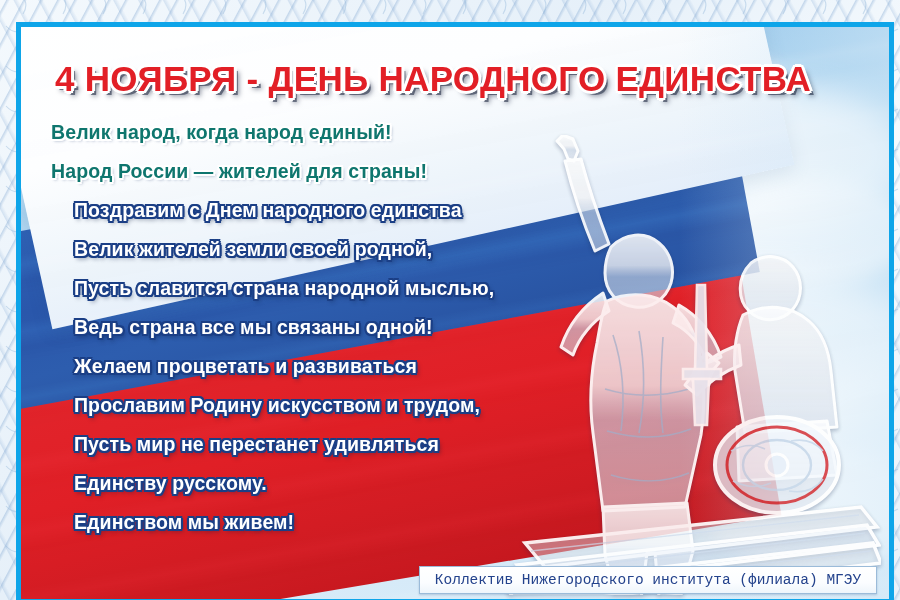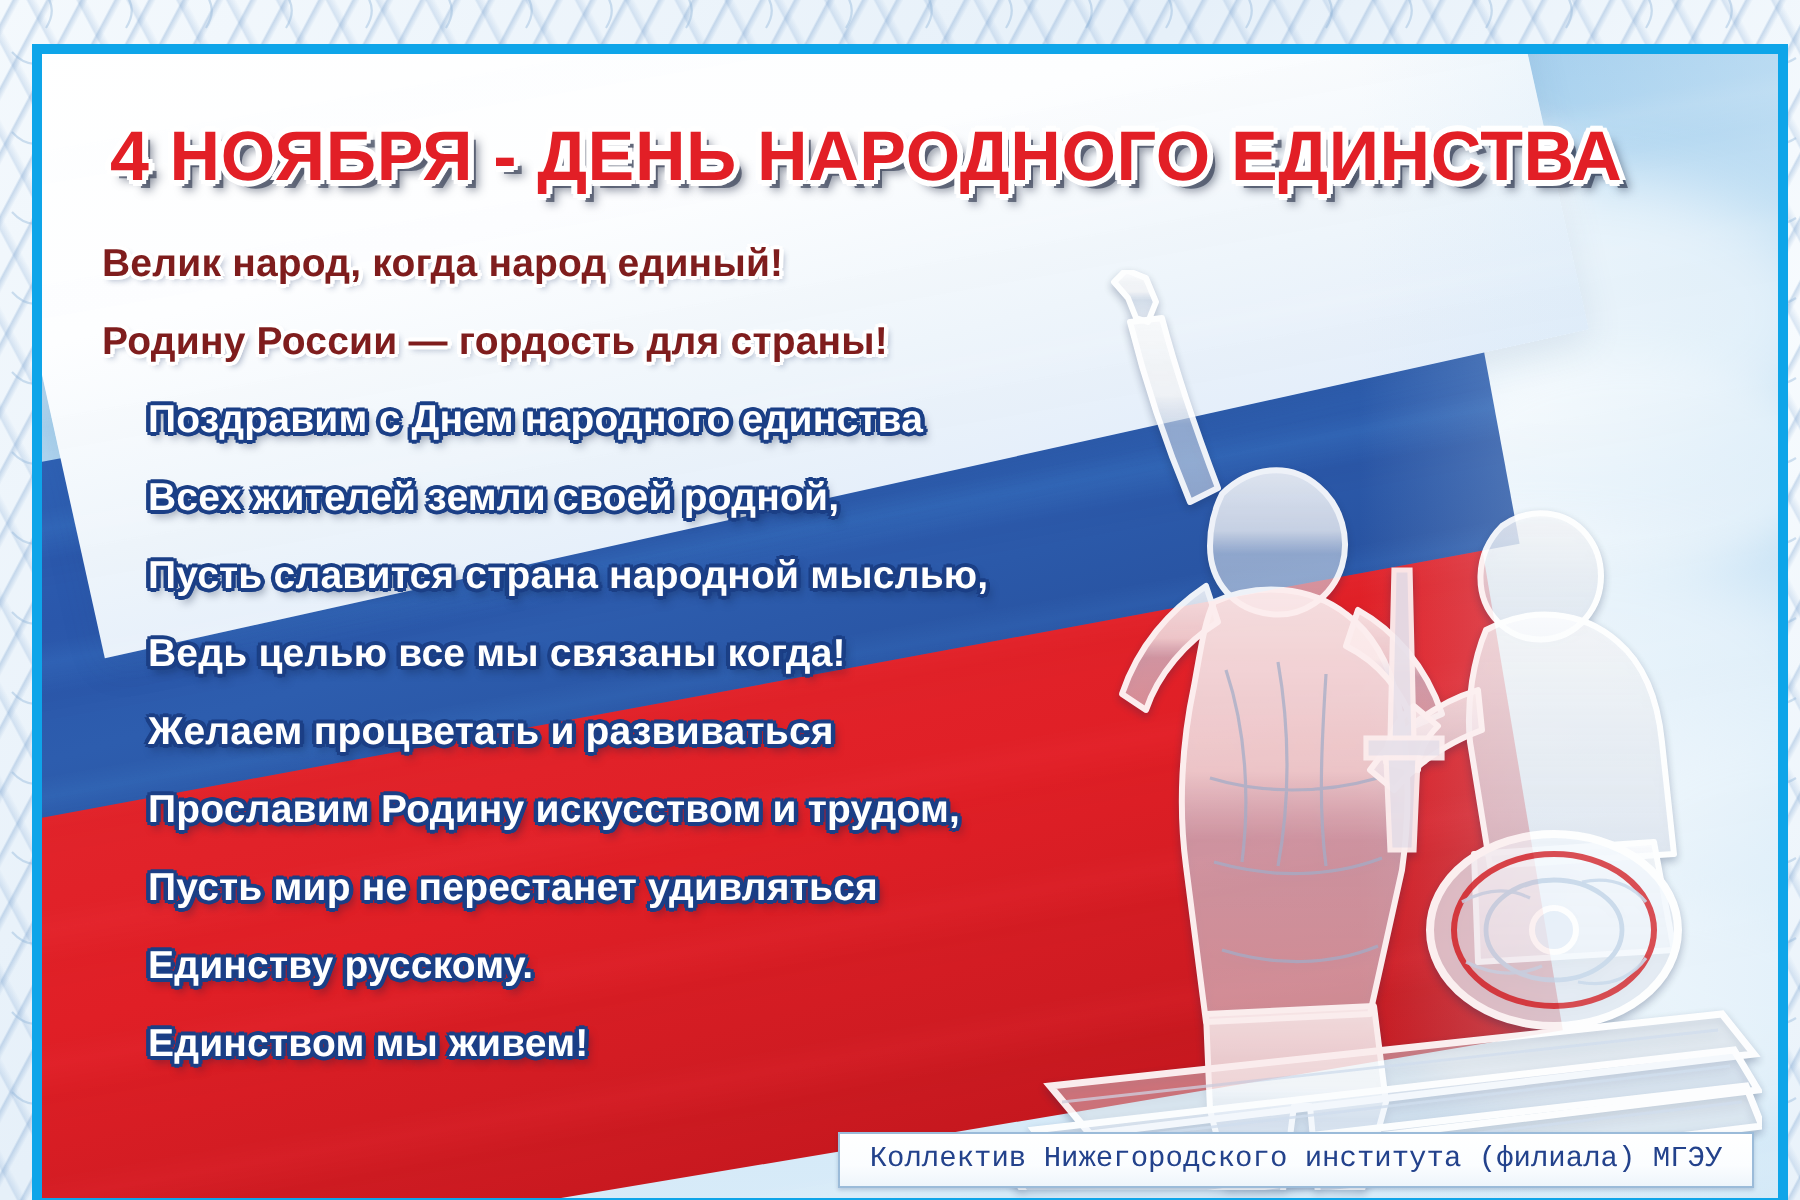--- a/index.html
+++ b/index.html
@@ -96,21 +96,21 @@
   }
 
   
   .poem{position:absolute;left:30px;top:86px;width:520px;z-index:7;}
   .pline{
     font-size:19.5px;font-weight:bold;line-height:1;
     height:39px;display:flex;align-items:center;white-space:nowrap;
     letter-spacing:.1px;
   }
   .pline.dark{
-    color:#7f1d1d;
+    color:#0f766e;
     text-shadow:
       -1.6px -1.6px 0 #fff, 1.6px -1.6px 0 #fff,
       -1.6px 1.6px 0 #fff, 1.6px 1.6px 0 #fff,
       -2.2px 0 0 #fff, 2.2px 0 0 #fff, 0 -2.2px 0 #fff, 0 2.2px 0 #fff,
       2px 2px 3px rgba(30,55,105,.45);
   }
   .pline.light{
     color:#ffffff;
     text-shadow:
       -1.6px -1.6px 0 #1b3f86, 1.6px -1.6px 0 #1b3f86,
@@ -255,25 +255,25 @@
         <g stroke="#cfdcec" stroke-width="1.4" fill="none" opacity="0.8">
           <path d="M70 416 L398 380 M64 438 L404 398 M52 458 L410 416"></path>
         </g>
       </svg>
     </div>
 
     <div class="title">4 НОЯБРЯ - ДЕНЬ НАРОДНОГО ЕДИНСТВА</div>
 
     <div class="poem">
       <div class="pline dark">Велик народ, когда народ единый!</div>
-      <div class="pline dark">Родину России — гордость для страны!</div>
+      <div class="pline dark">Народ России — жителей для страны!</div>
       <div class="pline light">Поздравим с Днем народного единства</div>
-      <div class="pline light">Всех жителей земли своей родной,</div>
+      <div class="pline light">Велик жителей земли своей родной,</div>
       <div class="pline light">Пусть славится страна народной мыслью,</div>
-      <div class="pline light">Ведь целью все мы связаны когда!</div>
+      <div class="pline light">Ведь страна все мы связаны одной!</div>
       <div class="pline light">Желаем процветать и развиваться</div>
       <div class="pline light">Прославим Родину искусством и трудом,</div>
       <div class="pline light">Пусть мир не перестанет удивляться</div>
       <div class="pline light">Единству русскому.</div>
       <div class="pline light">Единством мы живем!</div>
     </div>
 
     <div class="caption">Коллектив Нижегородского института (филиала) МГЭУ</div>
 
   </div>

